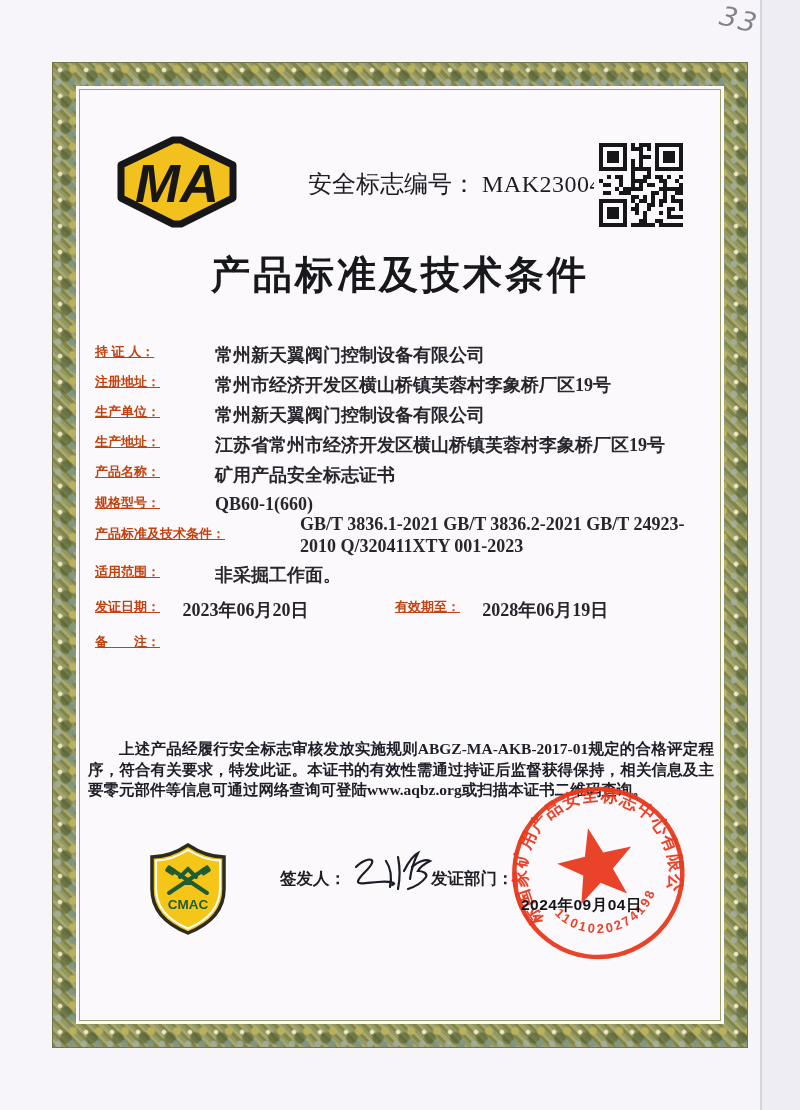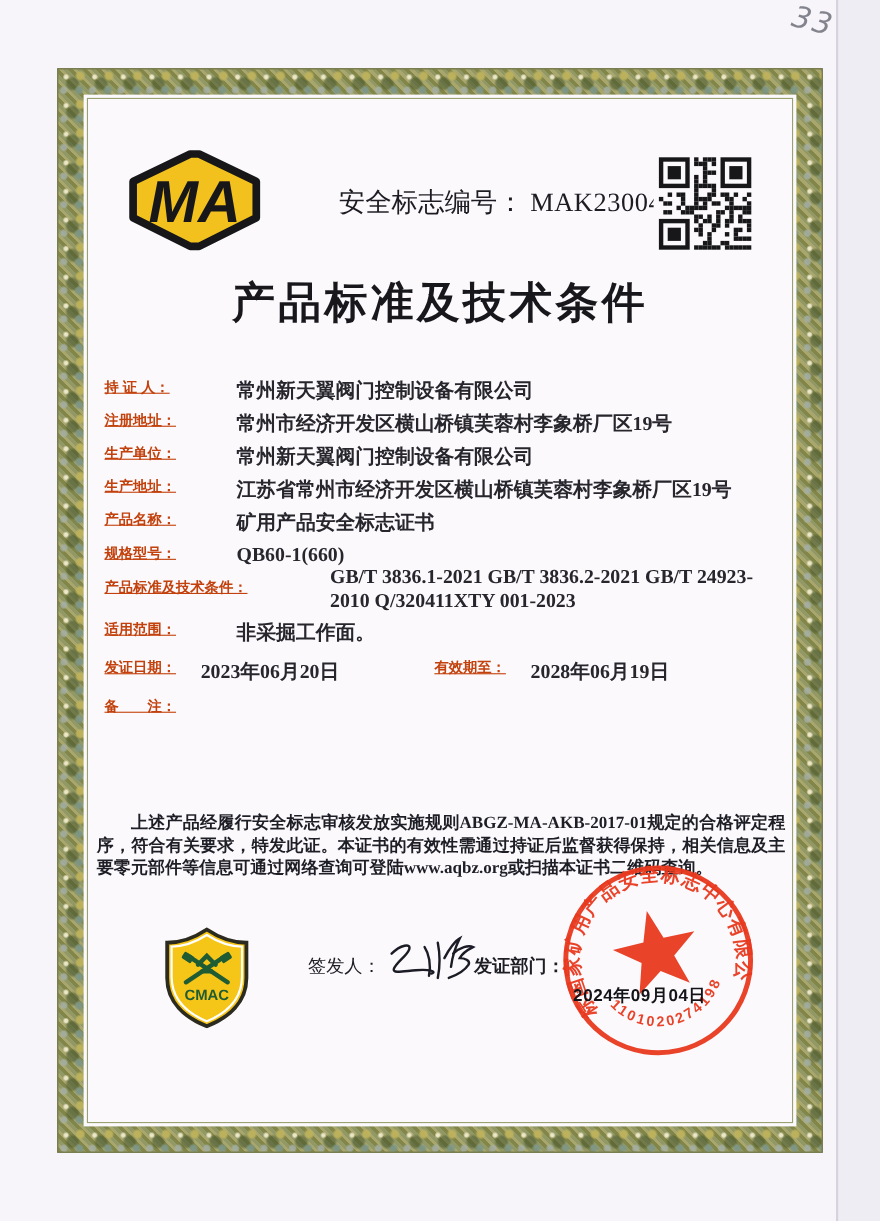--- a/index.html
+++ b/index.html
@@ -81,21 +81,21 @@
   .dates .val{margin-left:18px;}
   
   .statement{
     position:absolute;left:88px;top:739px;width:626px;
     font-family:"Liberation Serif",serif;
     font-size:15.5px;font-weight:bold;color:#1e1e26;
     line-height:20.5px;text-align:justify;text-indent:2em;
   }
   
   .cmac{position:absolute;left:149px;top:843px;width:78px;height:92px;}
-  .signer{position:absolute;left:280px;top:868px;font-size:16.5px;font-weight:normal;color:#1d1d24;}
+  .signer{position:absolute;left:280px;top:868px;font-size:16.5px;font-weight:bold;color:#1d1d24;}
   .signature{position:absolute;left:348px;top:845px;width:90px;height:56px;}
   .dept{position:absolute;left:431px;top:868px;font-size:16.5px;font-weight:bold;color:#1d1d24;}
   .seal{position:absolute;left:503px;top:780px;width:192px;height:192px;transform:rotate(-13deg);}
   .seal-date{
     position:absolute;left:521px;top:895px;font-size:15.5px;font-weight:bold;color:#141418;
     letter-spacing:.5px;white-space:nowrap;
   }
 </style>
 </head>
 <body>

